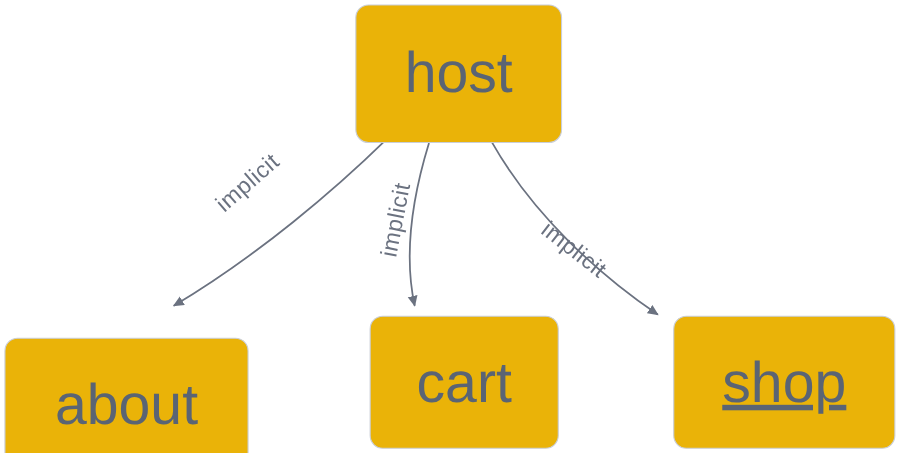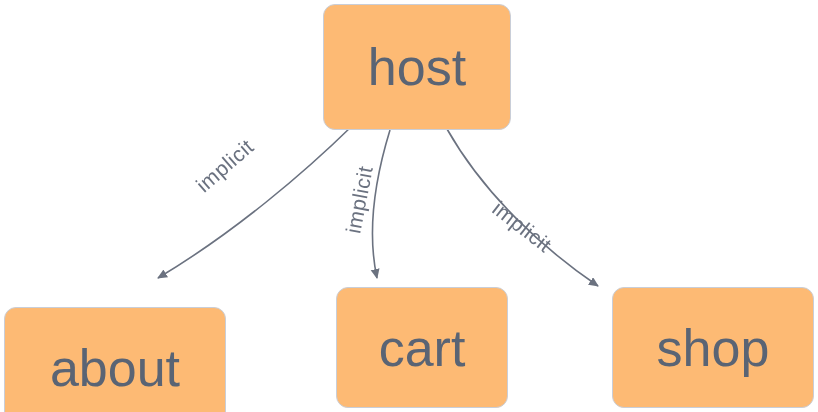--- a/index.html
+++ b/index.html
@@ -21,34 +21,34 @@
     fill: none;
     stroke-width: 1.6;
   }
   .edge-label {
     font-family: "Liberation Sans", sans-serif;
     font-size: 21px;
     letter-spacing: 0.5px;
   }
   .node {
     position: absolute;
-    background: #fdba74;
+    background: #eab308;
     border: 1.5px solid #c9ced8;
     border-radius: 12px;
     display: flex;
     align-items: center;
     justify-content: center;
     color: #5a6474;
     font-size: 52px;
     font-family: "Liberation Sans", sans-serif;
   }
   .node-host  { left: 323px; top: 4px;   width: 188px; height: 126px; }
   .node-about { left: 4px;   top: 287px; width: 222px; height: 121px; margin-top: 20px; }
   .node-cart  { left: 336px; top: 287px; width: 172px; height: 121px; align-items: center; }
-  .node-shop  { left: 612px; top: 287px; width: 202px; height: 121px; }
+  .node-shop  { left: 612px; top: 287px; width: 202px; height: 121px; text-decoration: underline; }
 </style>
 </head>
 <body>
 
 <div class="canvas">
 
   <svg class="edges-layer" width="818" height="412" viewBox="0 0 818 412">
     <defs>
       <marker id="arrowhead" markerWidth="11" markerHeight="10" refX="9" refY="4.5" orient="auto" markerUnits="userSpaceOnUse">
         <path d="M0,0 L10,4.5 L0,9 z" fill="#6b7280"></path>

